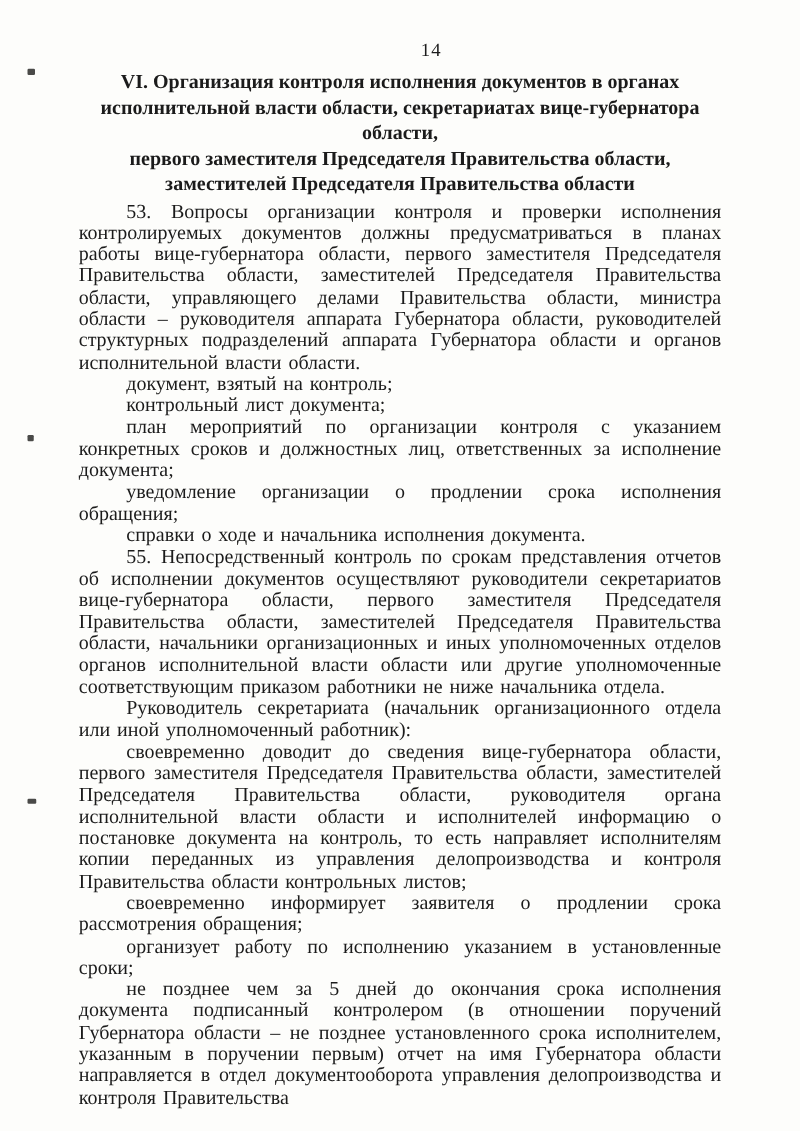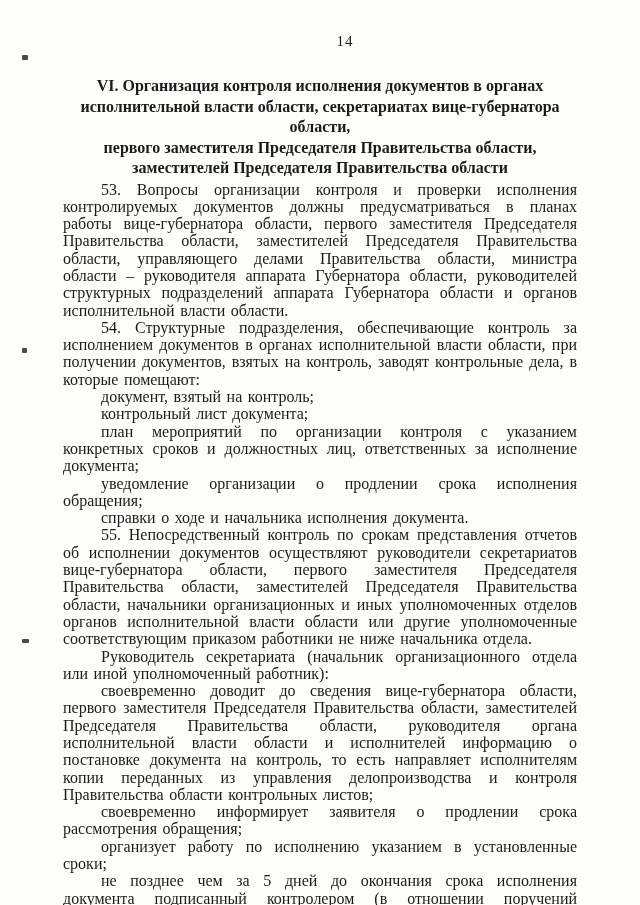--- a/index.html
+++ b/index.html
@@ -25,21 +25,21 @@
   .page-number {
     margin-top: 33px;
     text-align: center;
     position: relative;
     left: 25px;
     font-size: 15px;
     line-height: 16px;
     letter-spacing: 1px;
   }
   .heading {
-    margin-top: 27px;
+    margin-top: 7px;
     font-weight: bold;
     font-size: 16px;
     line-height: 20.5px;
     text-align: center;
   }
   .body-text {
     margin-top: 2px;
     font-size: 16px;
     line-height: 17.3px;
   }
@@ -71,21 +71,20 @@
 
   <div class="heading">
     <div>VI. Организация контроля исполнения документов в органах</div>
     <div>исполнительной власти области, секретариатах вице-губернатора области,</div>
     <div>первого заместителя Председателя Правительства области,</div>
     <div>заместителей Председателя Правительства области</div>
   </div>
 
   <div class="body-text">
     <p>53. Вопросы организации контроля и проверки исполнения контролируемых документов должны предусматриваться в планах работы вице-губернатора области, первого заместителя Председателя Правительства области, заместителей Председателя Правительства области, управляющего делами Правительства области, министра области – руководителя аппарата Губернатора области, руководителей структурных подразделений аппарата Губернатора области и органов исполнительной власти области.</p>
-    <p>54. Структурные подразделения, обеспечивающие контроль за исполнением документов в органах исполнительной власти области, при получении документов, взятых на контроль, заводят контрольные дела, в которые помещают:</p>
     <p>документ, взятый на контроль;</p>
     <p>контрольный лист документа;</p>
     <p>план мероприятий по организации контроля с указанием конкретных сроков и должностных лиц, ответственных за исполнение документа;</p>
     <p>уведомление организации о продлении срока исполнения обращения;</p>
     <p>справки о ходе и начальника исполнения документа.</p>
     <p>55. Непосредственный контроль по срокам представления отчетов об исполнении документов осуществляют руководители секретариатов вице-губернатора области, первого заместителя Председателя Правительства области, заместителей Председателя Правительства области, начальники организационных и иных уполномоченных отделов органов исполнительной власти области или другие уполномоченные соответствующим приказом работники не ниже начальника отдела.</p>
     <p>Руководитель секретариата (начальник организационного отдела или иной уполномоченный работник):</p>
     <p>своевременно доводит до сведения вице-губернатора области, первого заместителя Председателя Правительства области, заместителей Председателя Правительства области, руководителя органа исполнительной власти области и исполнителей информацию о постановке документа на контроль, то есть направляет исполнителям копии переданных из управления делопроизводства и контроля Правительства области контрольных листов;</p>
     <p>своевременно информирует заявителя о продлении срока рассмотрения обращения;</p>
     <p>организует работу по исполнению указанием в установленные сроки;</p>

